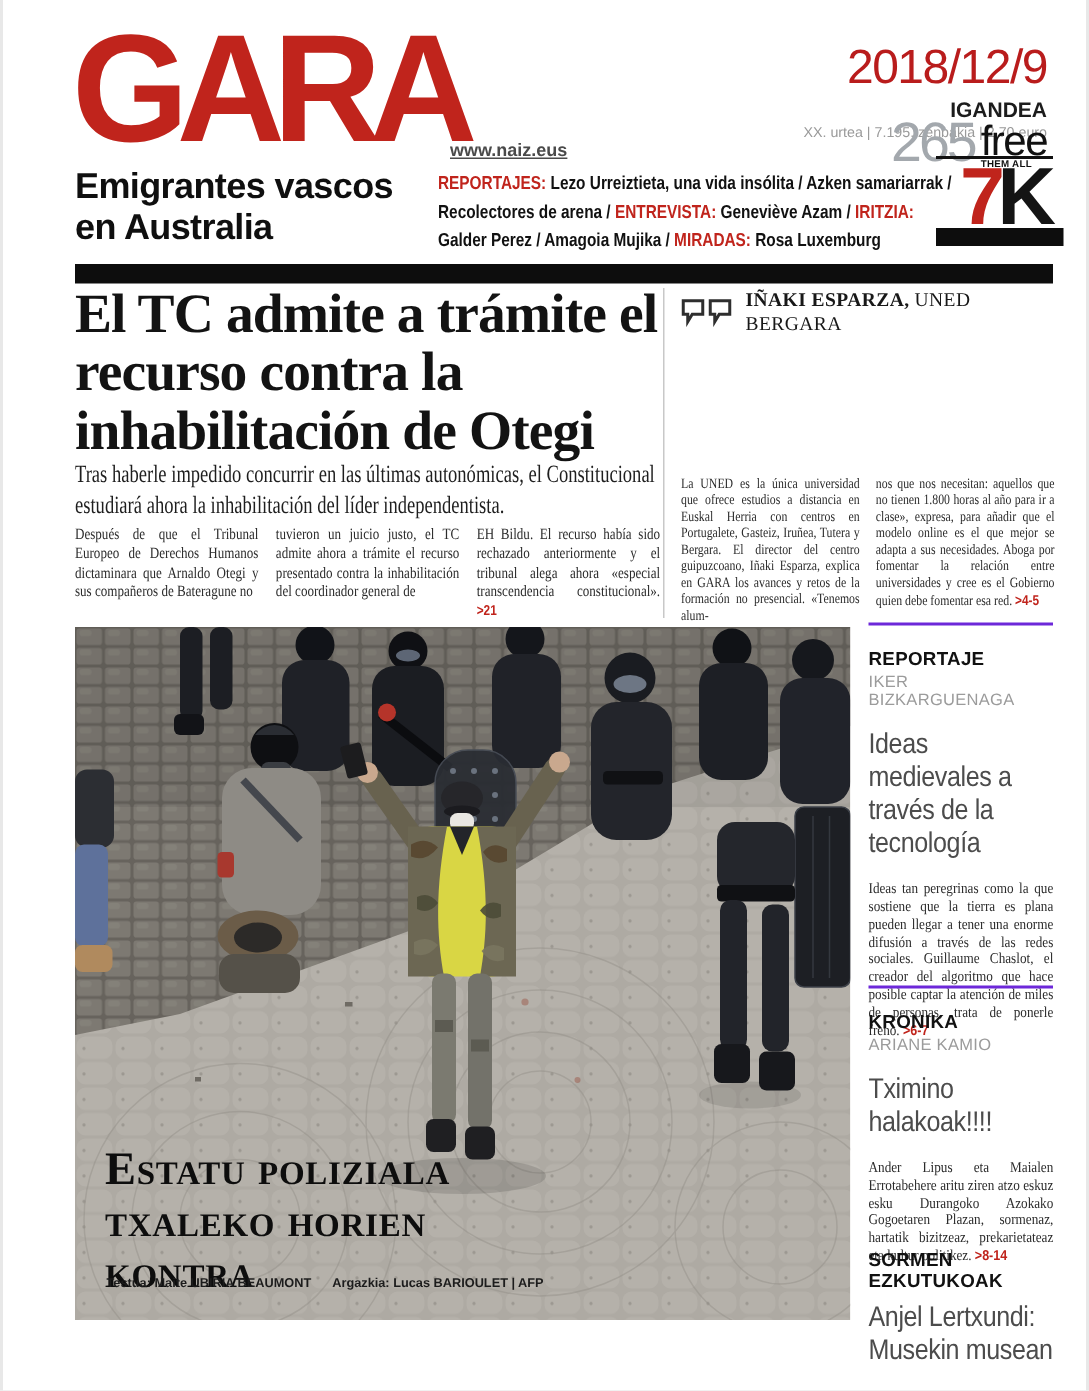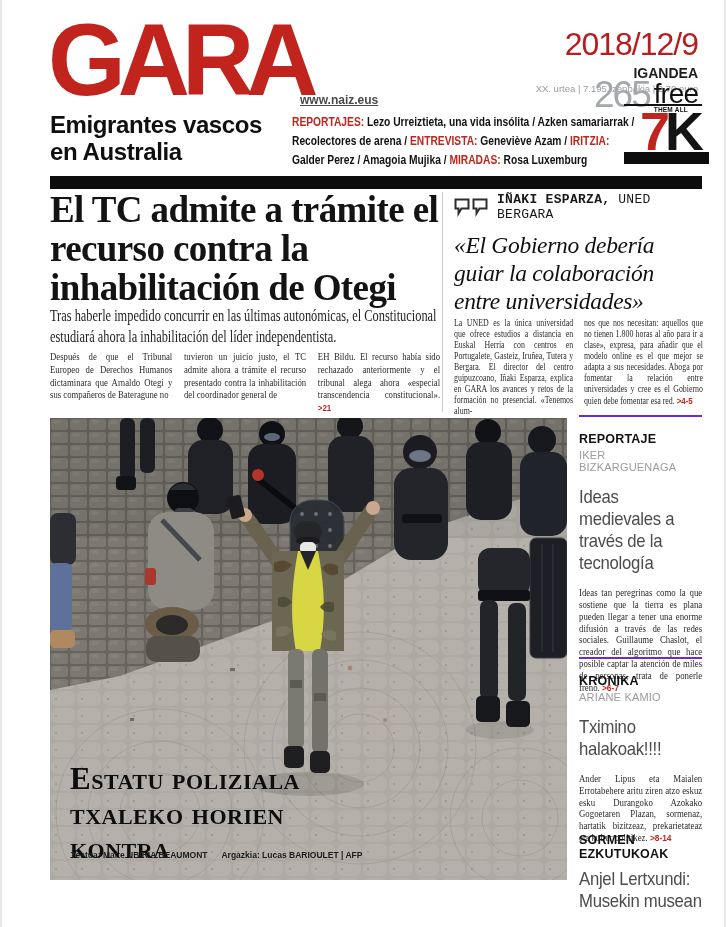--- a/index.html
+++ b/index.html
@@ -42,21 +42,21 @@
               line-height:1.05; letter-spacing:-0.6px; color:#131313; }
   .standfirst { position:absolute; left:48px; top:306px; width:520px; font-size:16.5px; line-height:1.25;
                 color:#1e1e1e; transform:scaleX(.75); transform-origin:left top; }
   .lead-cols { position:absolute; left:48px; top:351px; width:470px; display:flex; gap:14px;
                transform:scaleX(.83); transform-origin:left top; }
   .lead-cols .col { flex:1; font-size:10.5px; line-height:1.22; text-align:justify; color:#2b2b2b; }
   .vrule { position:absolute; left:440px; top:192px; width:1px; height:220px; background:#c8c8c8; }
 
   
   .interview { position:absolute; left:452px; top:192px; width:250px; }
-  .int-head { display:flex; align-items:center; gap:7px; font-family:Liberation Mono, monospace; font-size:13px; color:#181818;justify-content:flex-end; }
+  .int-head { display:flex; align-items:center; gap:7px; font-family:Liberation Serif, serif; font-size:13px; color:#181818;justify-content:flex-end; }
   .int-head .speaker { font-weight:bold; letter-spacing:.3px; }
   .int-head .affil { letter-spacing:.3px; }
   .quote { margin-top:9px; font-family:"Liberation Serif",serif; font-style:italic; font-size:23.5px;
            line-height:1.2; color:#101010; letter-spacing:-0.3px; }
   .int-cols { position:absolute; left:452px; top:318px; width:300px; display:flex; gap:13px;
               transform:scaleX(.83); transform-origin:left top; }
   .int-cols .col { flex:1; font-family:"Liberation Serif",serif; font-size:9.5px; line-height:1.16;
                    text-align:justify; color:#2b2b2b; }
 
   
@@ -140,21 +140,20 @@
         <svg width="36" height="19" viewBox="0 0 36 19">
           <path d="M1.5 1.5 h13 v9 h-7 l-3 5 v-5 h-3 z" fill="none" stroke="#2e2e2e" stroke-width="2"></path>
           <path d="M19.5 1.5 h13 v9 h-7 l-3 5 v-5 h-3 z" fill="none" stroke="#2e2e2e" stroke-width="2"></path>
         </svg>
       </span>
       <span>
         <span class="speaker">IÑAKI ESPARZA,</span>
         <span class="affil">UNED BERGARA</span>
       </span>
     </div>
-    <div class="quote">«El Gobierno debería guiar la colaboración entre universidades»</div>
   </div>
 
   <div class="int-cols">
     <div class="col">La UNED es la única universidad que ofrece estudios a distancia en Euskal Herria con centros en Portugalete, Gasteiz, Iruñea, Tutera y Bergara. El director del centro guipuzcoano, Iñaki Esparza, explica en GARA los avances y retos de la formación no presencial. «Tenemos alum-</div>
     <div class="col"><span>nos que nos necesitan: aquellos que no tienen 1.800 horas al año para ir a clase», expresa, para añadir que el modelo online es el que mejor se adapta a sus necesidades. Aboga por fomentar la relación entre universidades y cree es el Gobierno quien debe fomentar esa red.</span> <span class="ref">&gt;4-5</span></div>
   </div>
 
   <div class="photo">
     <svg width="517" height="462" viewBox="0 0 517 462">
       <defs>

